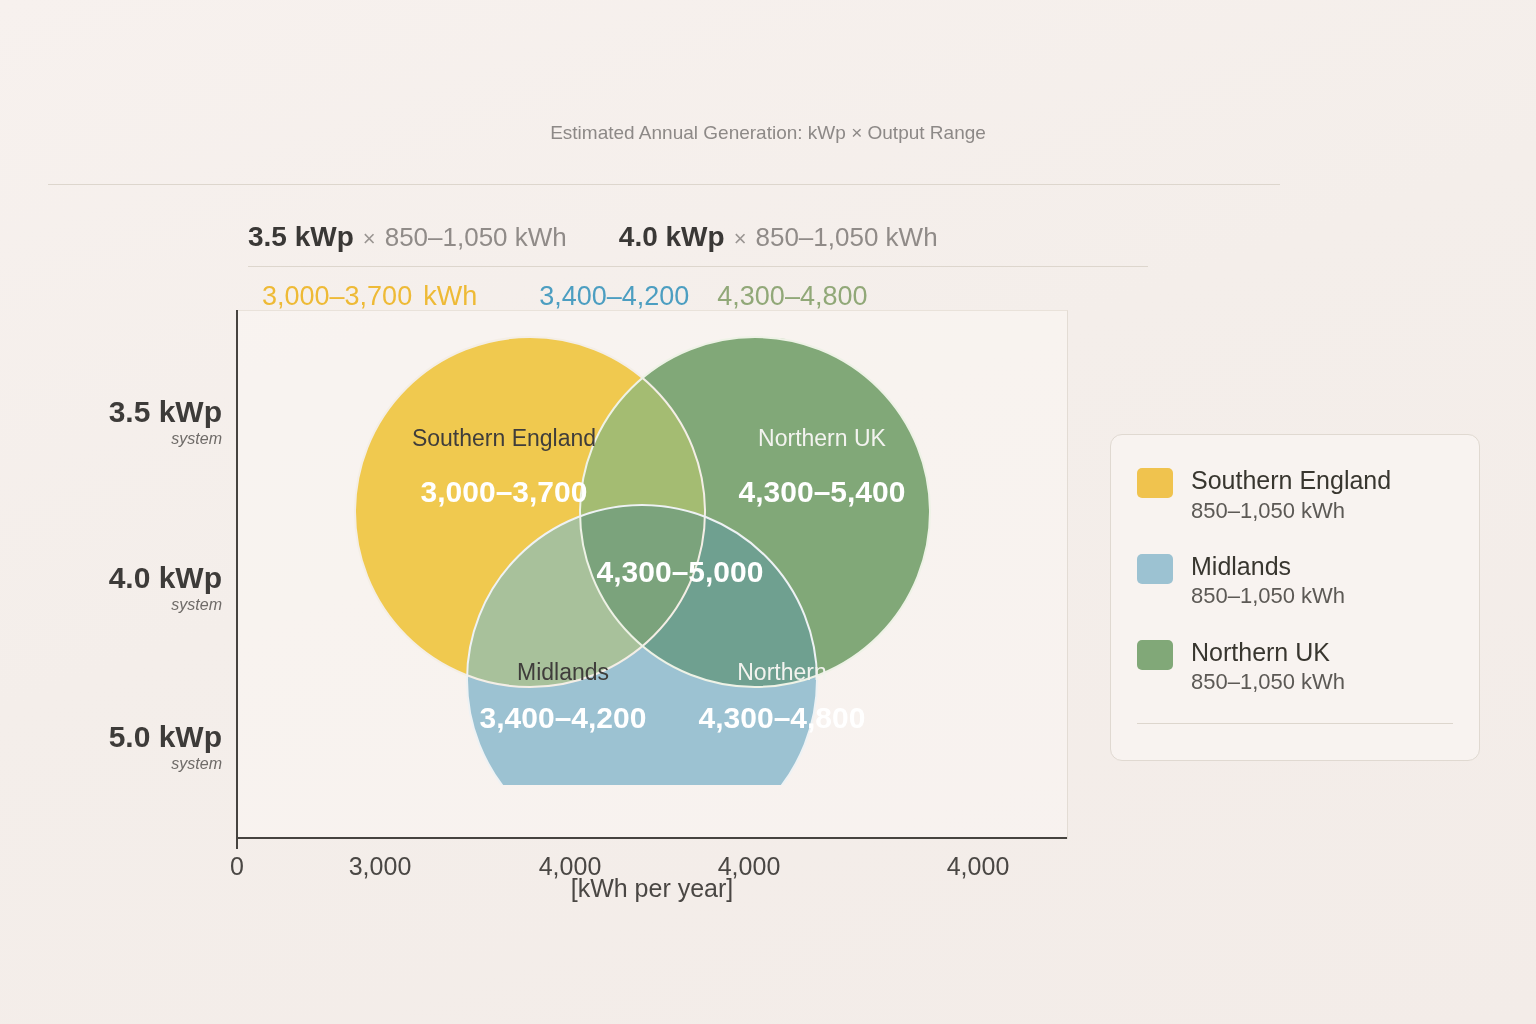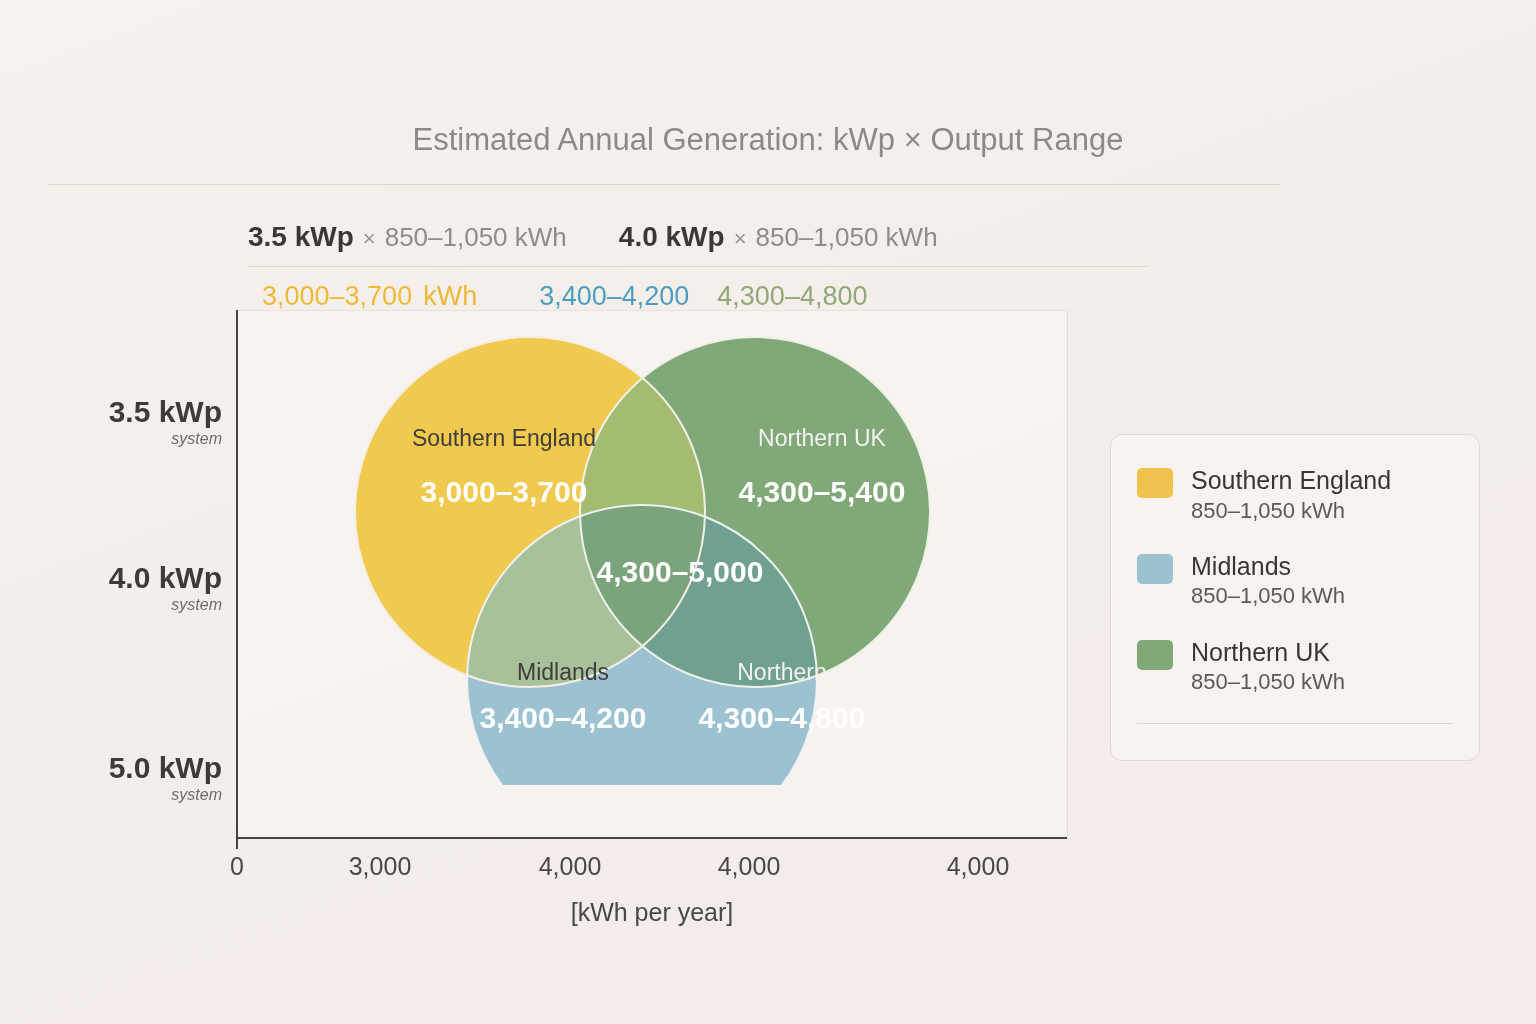--- a/index.html
+++ b/index.html
@@ -33,21 +33,21 @@
     font-weight: 700;
     color: #373533;
     letter-spacing: -0.2px;
     white-space: nowrap;
   }
   #subtitle {
     position: absolute;
     left: 0; right: 0;
     top: 122px;
     text-align: center;
-    font-size: 31px;
+    font-size: 19px;
     font-weight: 400;
     color: #8d8987;
     white-space: nowrap;
   }
 
   
   .rule-top {
     position: absolute;
     left: 48px;
     width: 1232px;
@@ -185,21 +185,21 @@
   .xtick {
     position: absolute;
     top: 852px;
     transform: translateX(-50%);
     font-size: 25px;
     color: #4a4744;
     white-space: nowrap;
   }
   #xaxis-title {
     position: absolute;
-    top: 898px;
+    top: 874px;
     left: 237px;
     width: 830px;
     text-align: center;
     font-size: 25px;
     color: #4a4744;
   }
 
   
   #legend {
     position: absolute;
@@ -278,21 +278,21 @@
   </div>
 
   <div class="ycat" style="top:396px;">
     <span class="big">3.5 kWp</span>
     <span class="small">system</span>
   </div>
   <div class="ycat" style="top:562px;">
     <span class="big">4.0 kWp</span>
     <span class="small">system</span>
   </div>
-  <div class="ycat" style="top:721px;margin-top:31px;">
+  <div class="ycat" style="top:721px;">
     <span class="big">5.0 kWp</span>
     <span class="small">system</span>
   </div>
 
   <div id="plot"></div>
   <div id="axis-y"></div>
   <div id="axis-x"></div>
   <div id="tick-zero"></div>
 
   <svg id="venn" width="830" height="528" viewBox="0 0 830 528">

